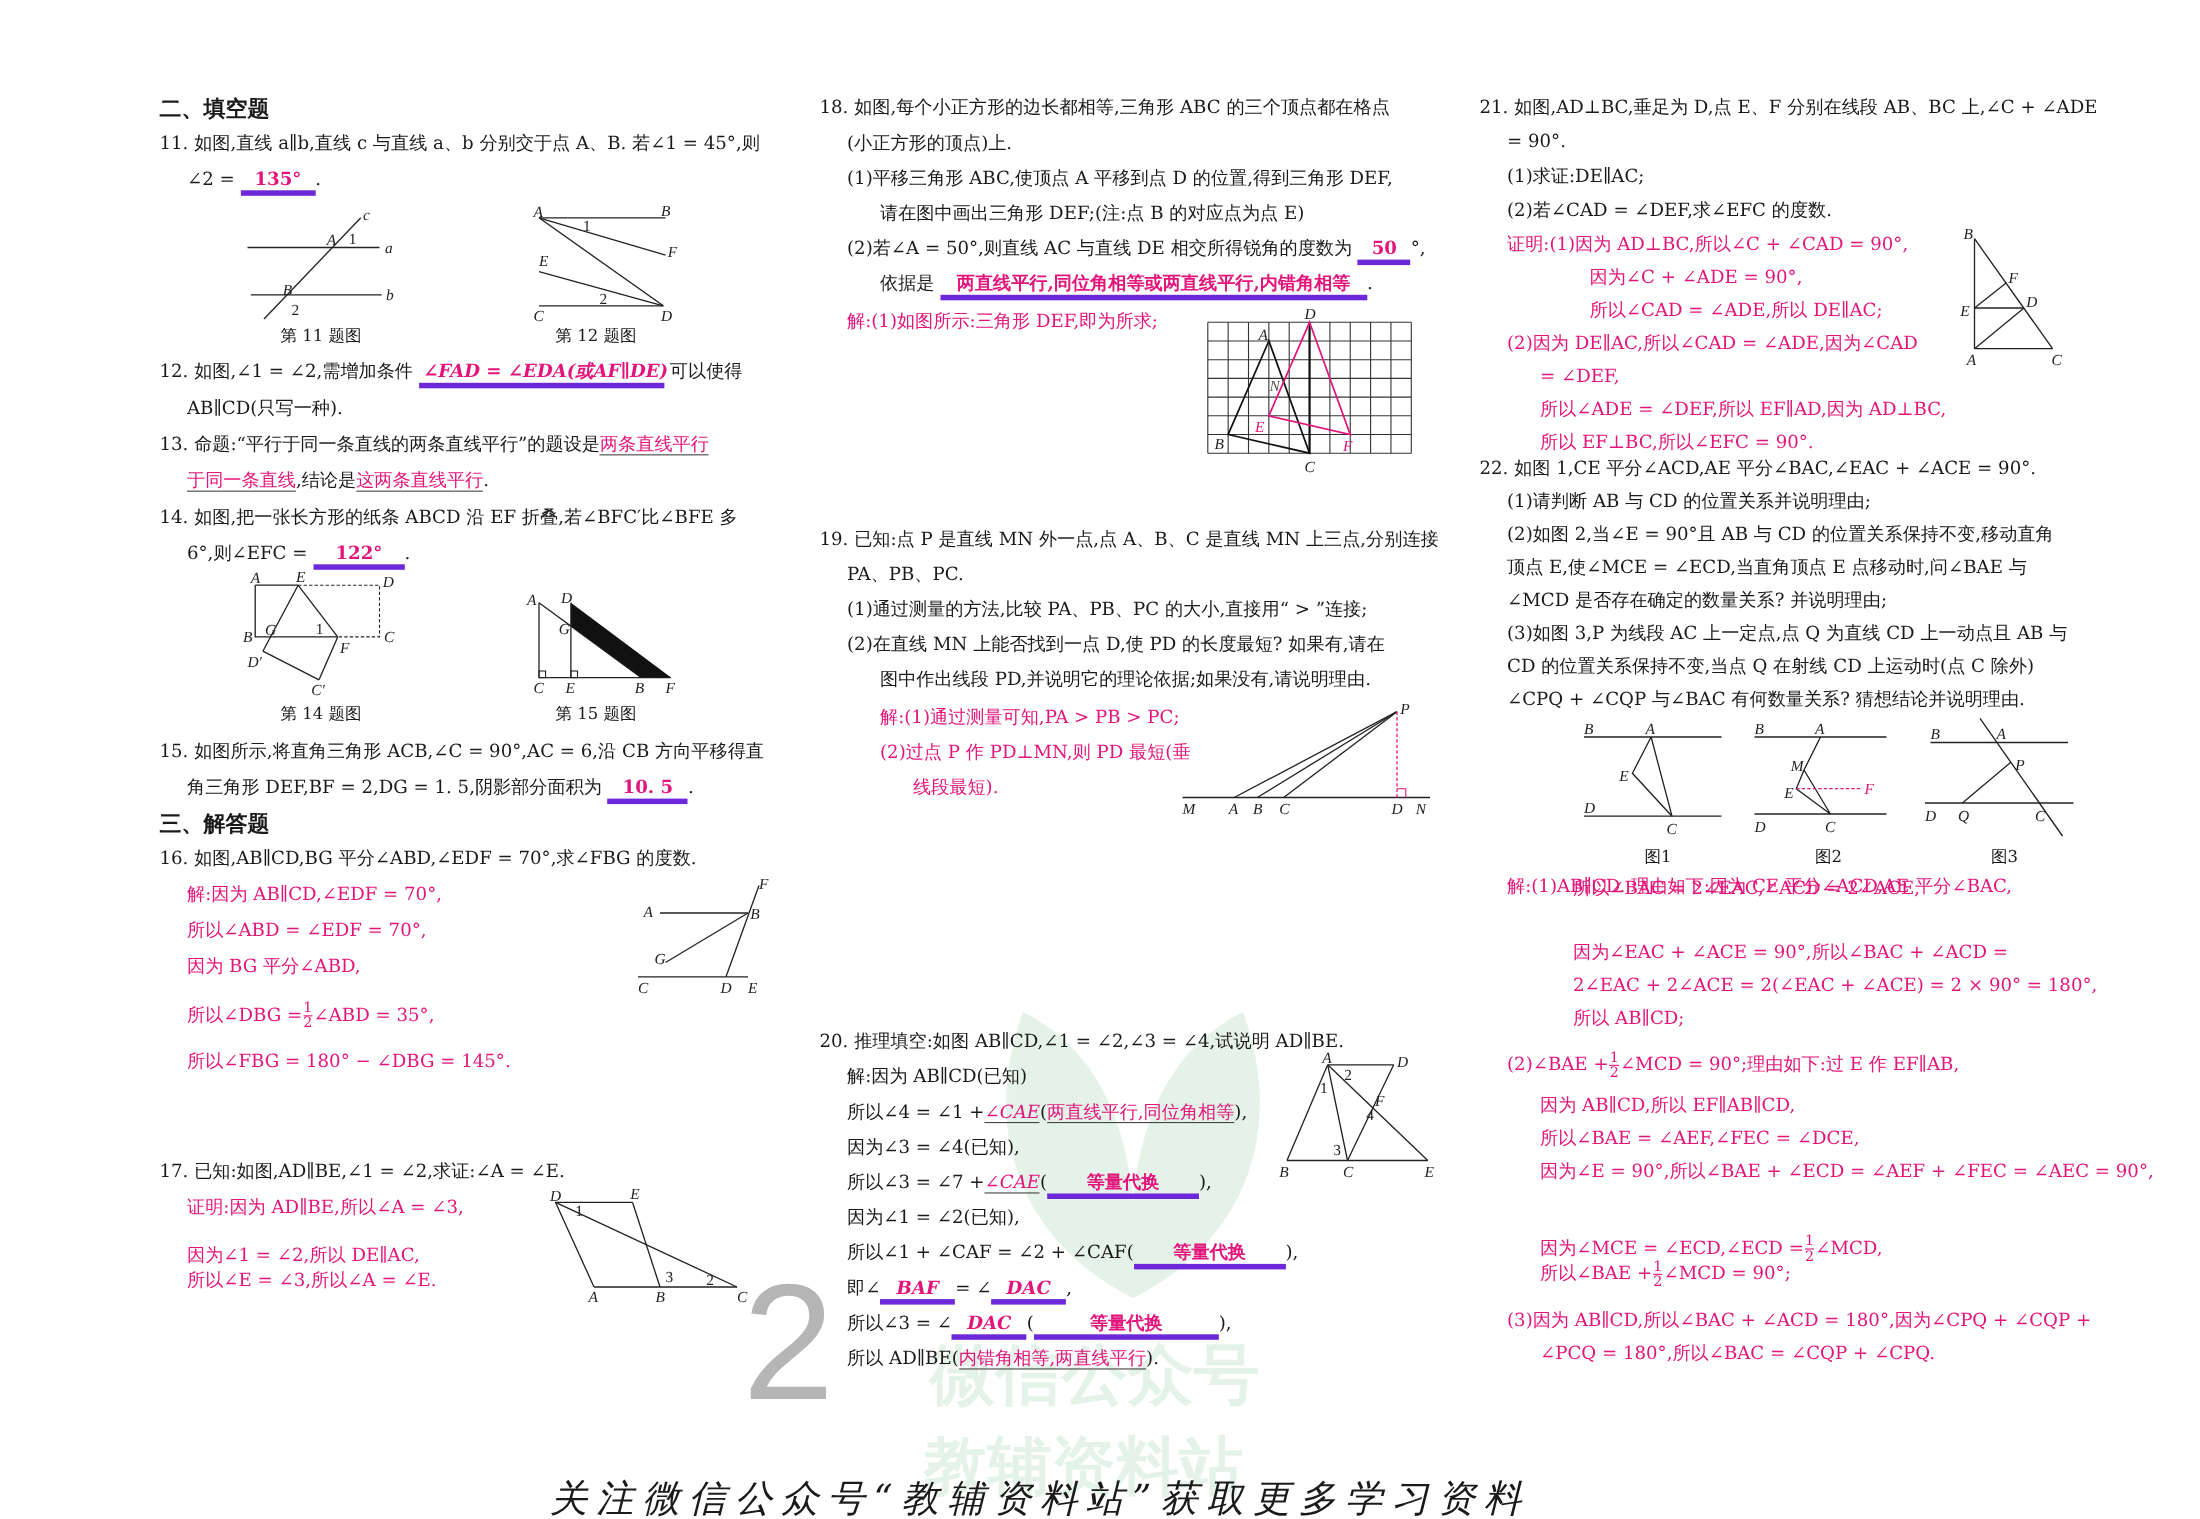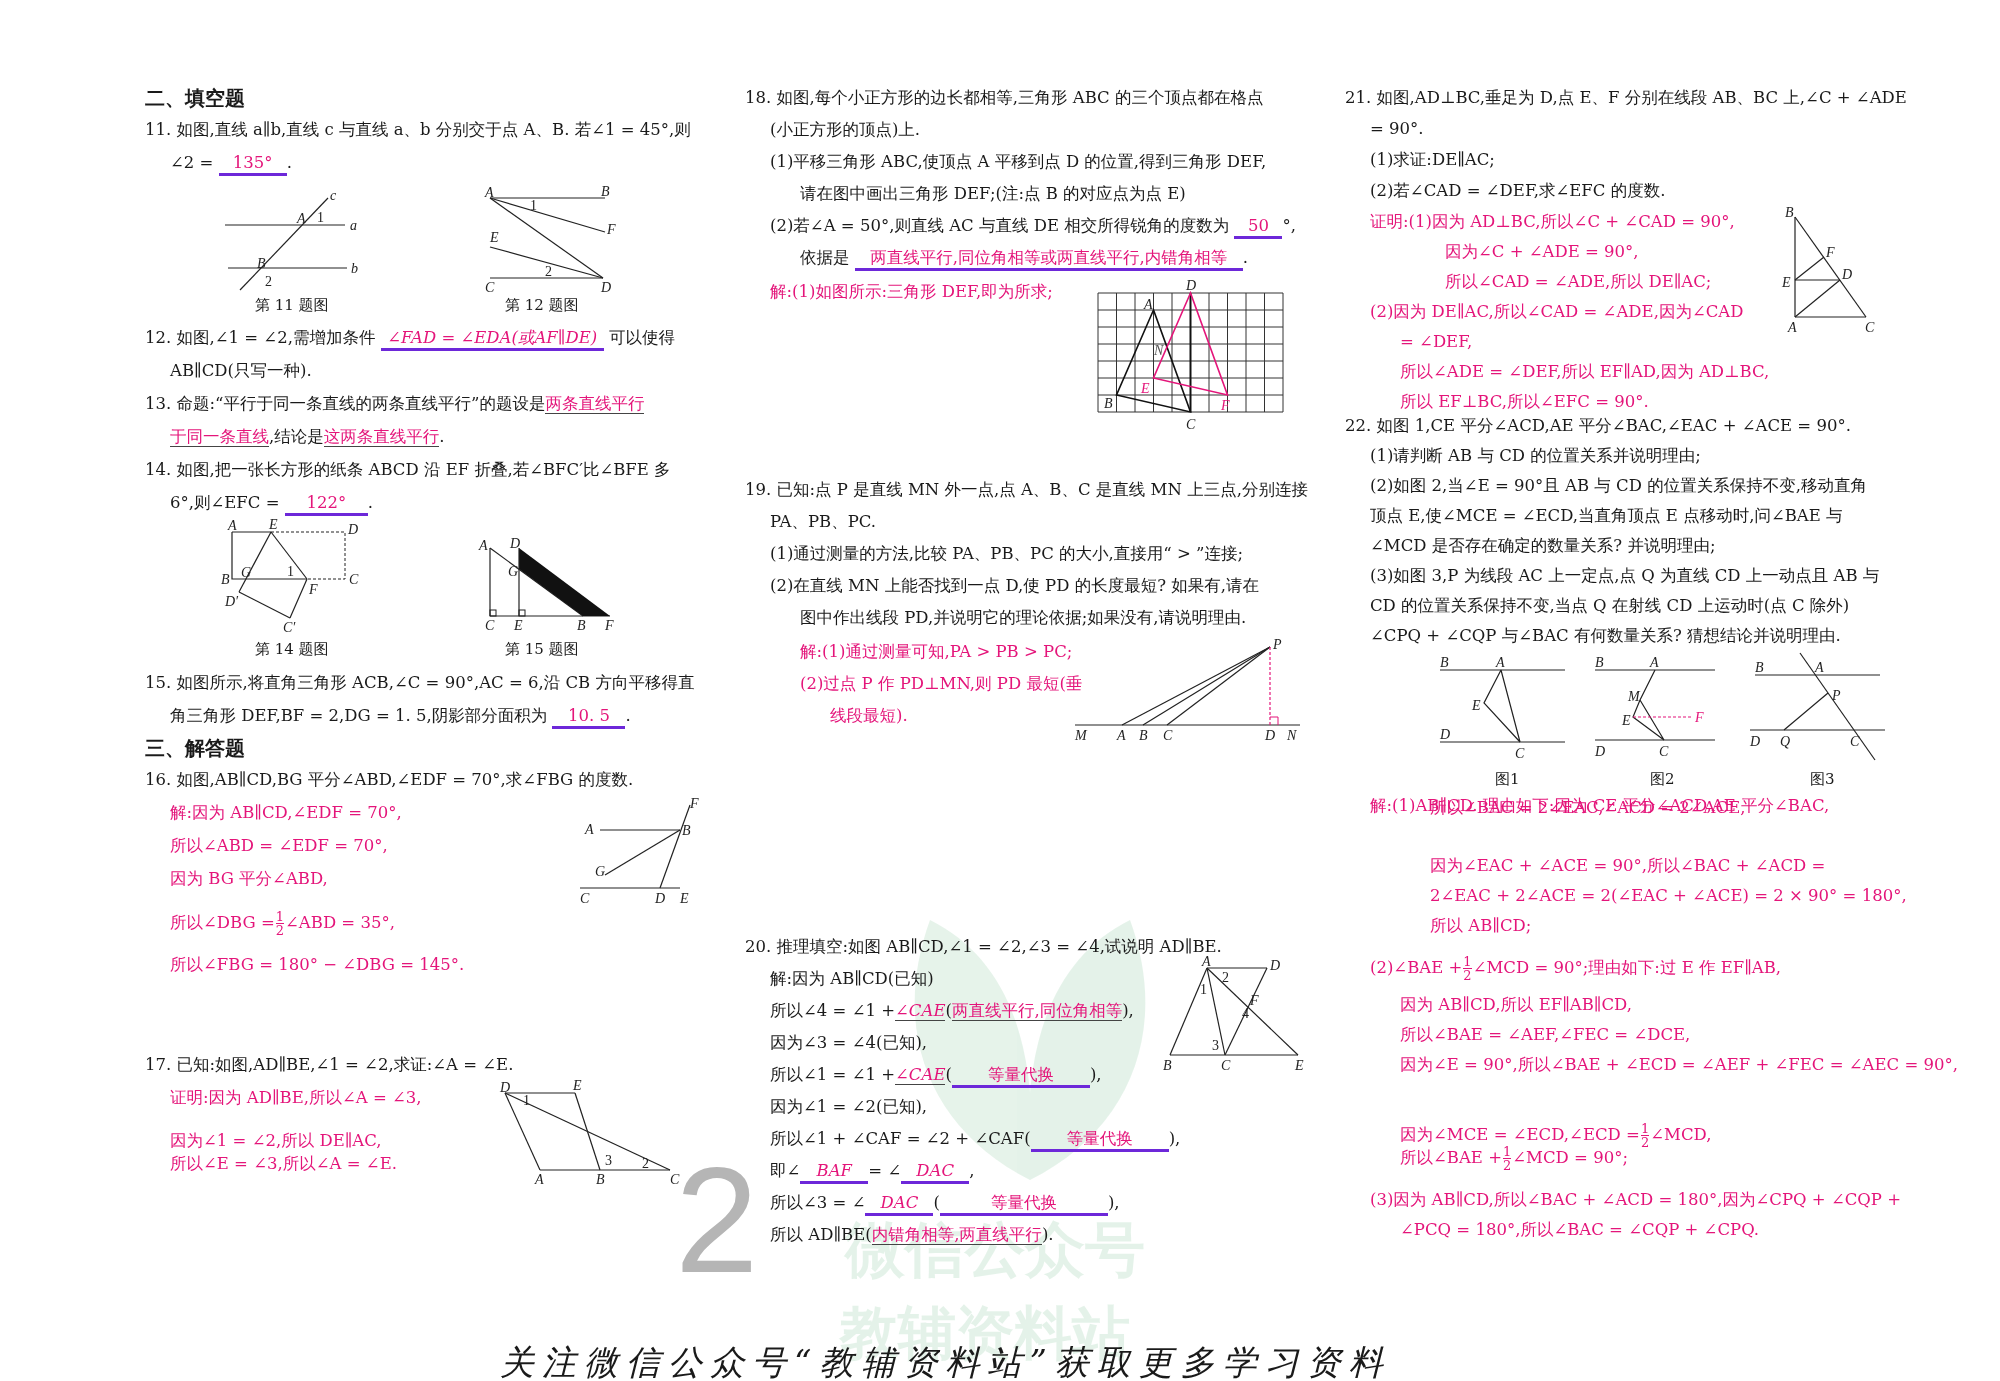--- a/index.html
+++ b/index.html
@@ -1,21 +1,21 @@
 <!DOCTYPE html>
 <html><head>
 <meta charset="utf-8">
 <style>
   html,body{margin:0;padding:0;background:#fff;}
   body{width:2000px;height:1381px;position:relative;overflow:hidden;
        font-family:"DejaVu Serif","Liberation Serif",serif;color:#1a1a1a;}
   .line{position:absolute;font-size:16.5px;line-height:20px;white-space:nowrap;}
   .sec{font-family:"DejaVu Sans","Liberation Sans",sans-serif;font-weight:bold;font-size:20px;}
   .ans{color:#e4157a;}
-  .blank{display:inline-block;border-bottom:3px solid #6d28d9;text-align:center;color:#e4157a;padding:0 4px;}
+  .blank{display:inline-block;border-bottom:5px solid #6d28d9;text-align:center;color:#e4157a;padding:0 4px;font-weight:bold;}
   .ul{border-bottom:1px solid #444;color:#e4157a;}
   .cap{position:absolute;font-size:15px;white-space:nowrap;}
   svg{position:absolute;overflow:visible;}
   svg text{font-family:"Liberation Serif","DejaVu Serif",serif;font-style:italic;font-size:14px;fill:#222;}
   .frac{display:inline-block;vertical-align:middle;text-align:center;font-size:13px;line-height:13px;margin:0 1px;}
   .frac span{display:block;}
   .frac .num{border-bottom:1px solid #e4157a;}
   .wm-leaf{position:absolute;opacity:0.12;}
   .wm-text{position:absolute;color:#2e9e55;opacity:0.12;font-family:"DejaVu Sans",sans-serif;font-weight:bold;white-space:nowrap;}
   .page-num{position:absolute;font-family:"Liberation Sans",sans-serif;color:#b5b5b5;font-size:150px;line-height:150px;}
@@ -255,21 +255,21 @@
     <text x="198" y="14">P</text>
 </svg>
 
 <div class="line" style="left:745px;top:937px;">20. 推理填空:如图 AB∥CD,∠1 = ∠2,∠3 = ∠4,试说明 AD∥BE.</div>
 <div class="line" style="left:770px;top:969px;">解:因为 AB∥CD(已知)</div>
 <div class="line" style="left:770px;top:1001px;">
   <span>所以∠4 = ∠1 +</span><span class="ul" style="font-style:italic;">∠CAE</span><span>(</span><span class="ul">两直线平行,同位角相等</span><span>),</span>
 </div>
 <div class="line" style="left:770px;top:1033px;">因为∠3 = ∠4(已知),</div>
 <div class="line" style="left:770px;top:1065px;">
-  <span>所以∠1 = ∠1 +</span><span class="ul" style="font-style:italic;">∠CAE</span><span>(</span><span class="blank" style="width:130px;">等量代换</span><span>),</span>
+  <span>所以∠3 = ∠7 +</span><span class="ul" style="font-style:italic;">∠CAE</span><span>(</span><span class="blank" style="width:130px;">等量代换</span><span>),</span>
 </div>
 <div class="line" style="left:770px;top:1097px;">因为∠1 = ∠2(已知),</div>
 <div class="line" style="left:770px;top:1129px;">
   <span>所以∠1 + ∠CAF = ∠2 + ∠CAF(</span><span class="blank" style="width:130px;">等量代换</span><span>),</span>
 </div>
 <div class="line" style="left:770px;top:1161px;">
   <span>即∠</span><span class="blank" style="width:60px;font-style:italic;">BAF</span><span>= ∠</span><span class="blank" style="width:60px;font-style:italic;">DAC</span><span>,</span>
 </div>
 <div class="line" style="left:770px;top:1193px;">
   <span>所以∠3 = ∠</span><span class="blank" style="width:60px;font-style:italic;">DAC</span><span>(</span><span class="blank" style="width:160px;">等量代换</span><span>),</span>

